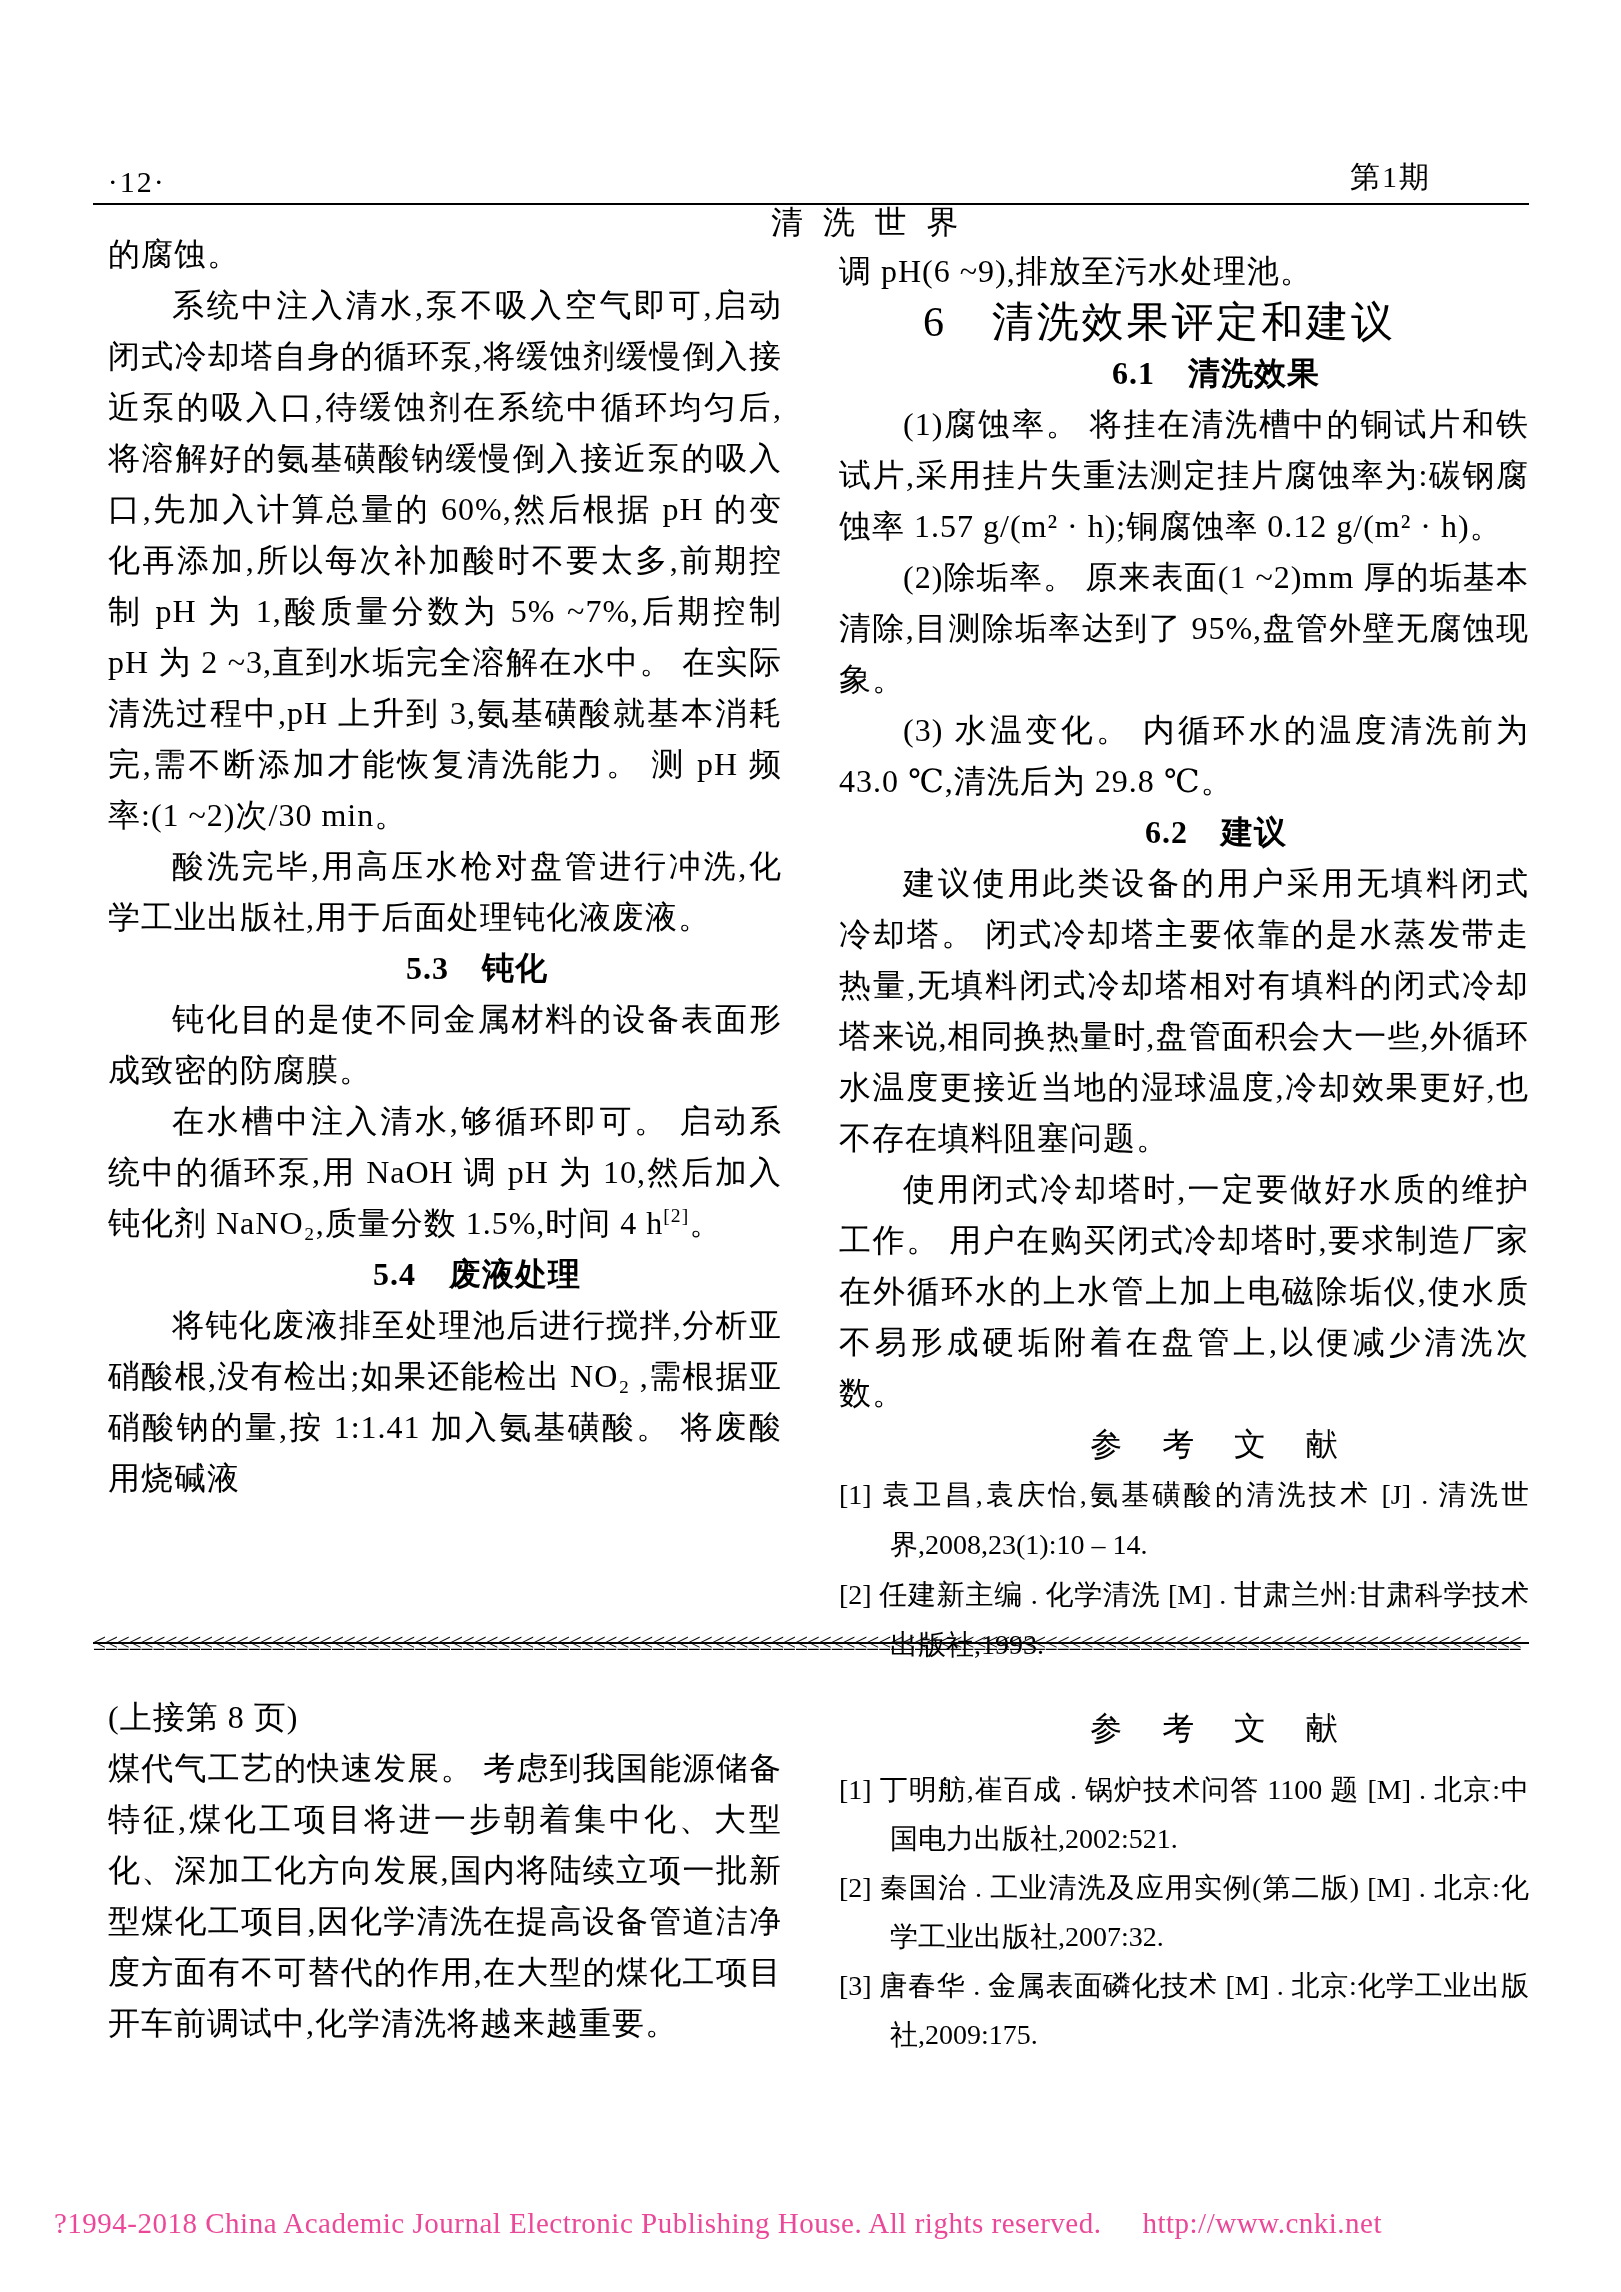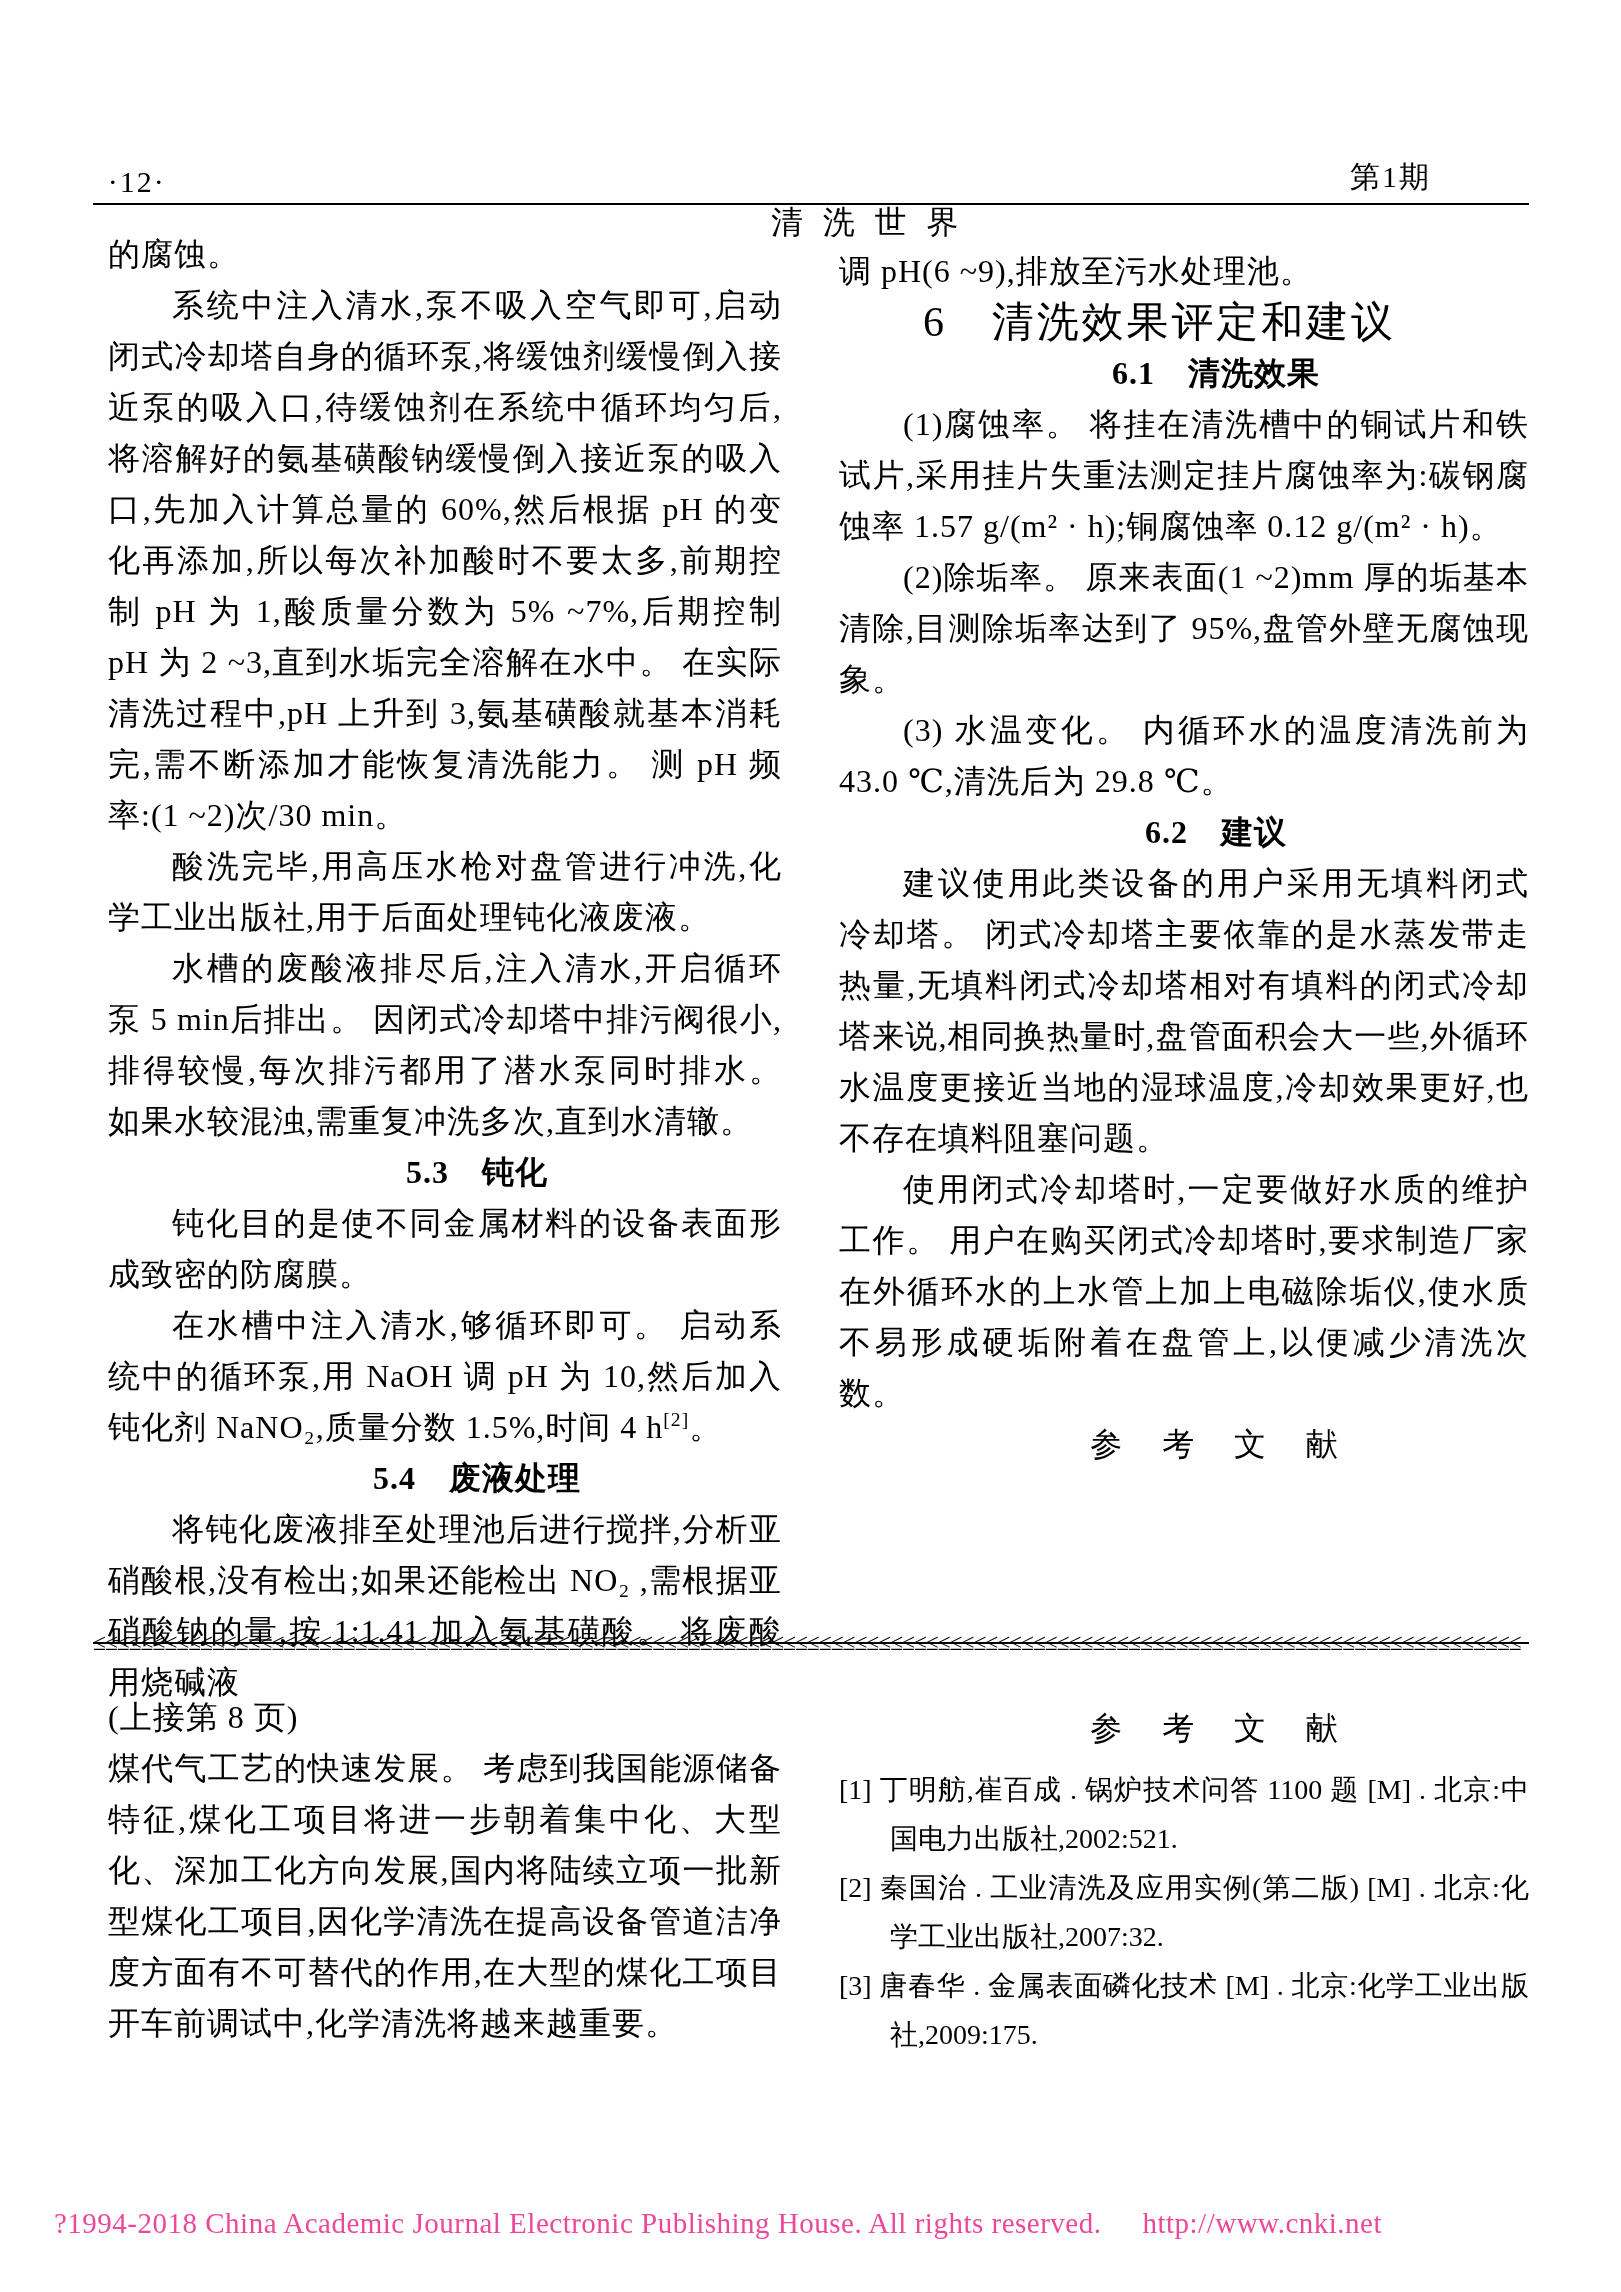--- a/index.html
+++ b/index.html
@@ -59,39 +59,42 @@
     <span class="pgnum">·12·</span>
     <span class="jtitle">清 洗 世 界</span>
     <span class="issue">第1期</span>
   </div>
   <div class="hdr-rule"></div>
 
   <div class="col col-lu">
     <p class="noind">的腐蚀。</p>
     <p>系统中注入清水,泵不吸入空气即可,启动闭式冷却塔自身的循环泵,将缓蚀剂缓慢倒入接近泵的吸入口,待缓蚀剂在系统中循环均匀后,将溶解好的氨基磺酸钠缓慢倒入接近泵的吸入口,先加入计算总量的 60%,然后根据 pH 的变化再添加,所以每次补加酸时不要太多,前期控制 pH 为 1,酸质量分数为 5% ~7%,后期控制 pH 为 2 ~3,直到水垢完全溶解在水中。 在实际清洗过程中,pH 上升到 3,氨基磺酸就基本消耗完,需不断添加才能恢复清洗能力。 测 pH 频率:(1 ~2)次/30 min。</p>
     <p>酸洗完毕,用高压水枪对盘管进行冲洗,化学工业出版社,用于后面处理钝化液废液。</p>
-    <p>水槽的废酸液排尽后,注入清水,开启循环泵 5 min后排出。 因闭式冷却塔中排污阀很小,排得较慢,每次排污都用了潜水泵同时排水。 如果水较混浊,需重复冲洗多次,直到水清辙。</p>
     <p class="h2">5.3 钝化</p>
     <p>钝化目的是使不同金属材料的设备表面形成致密的防腐膜。</p>
     <p><span>在水槽中注入清水,够循环即可。 启动系统中的循环泵,用 NaOH 调 pH 为 10,然后加入钝化剂 NaNO₂,质量分数 1.5%,时间 4 h</span><sup>[2]</sup><span>。</span></p>
     <p class="h2">5.4 废液处理</p>
     <p>将钝化废液排至处理池后进行搅拌,分析亚硝酸根,没有检出;如果还能检出 NO₂ ,需根据亚硝酸钠的量,按 1:1.41 加入氨基磺酸。 将废酸用烧碱液</p>
   </div>
 
   <div class="col col-ru">
     <p class="noind">调 pH(6 ~9),排放至污水处理池。</p>
     <p class="h1">6 清洗效果评定和建议</p>
     <p class="h2">6.1 清洗效果</p>
     <p>(1)腐蚀率。 将挂在清洗槽中的铜试片和铁试片,采用挂片失重法测定挂片腐蚀率为:碳钢腐蚀率 1.57 g/(m² · h);铜腐蚀率 0.12 g/(m² · h)。</p>
     <p>(2)除垢率。 原来表面(1 ~2)mm 厚的垢基本清除,目测除垢率达到了 95%,盘管外壁无腐蚀现象。</p>
     <p>(3) 水温变化。 内循环水的温度清洗前为 43.0 ℃,清洗后为 29.8 ℃。</p>
     <p class="h2">6.2 建议</p>
     <p>建议使用此类设备的用户采用无填料闭式冷却塔。 闭式冷却塔主要依靠的是水蒸发带走热量,无填料闭式冷却塔相对有填料的闭式冷却塔来说,相同换热量时,盘管面积会大一些,外循环水温度更接近当地的湿球温度,冷却效果更好,也不存在填料阻塞问题。</p>
     <p>使用闭式冷却塔时,一定要做好水质的维护工作。 用户在购买闭式冷却塔时,要求制造厂家在外循环水的上水管上加上电磁除垢仪,使水质不易形成硬垢附着在盘管上,以便减少清洗次数。</p>
     <p class="ref-h">参 考 文 献</p>
+    <div class="reflist">
+      <p class="ref">[1] 袁卫昌,袁庆怡,氨基磺酸的清洗技术 [J] . 清洗世界,2008,23(1):10 – 14.</p>
+      <p class="ref">[2] 任建新主编 . 化学清洗 [M] . 甘肃兰州:甘肃科学技术出版社,1993.</p>
+    </div>
   </div>
 
   <div class="divider">≤≤≤≤≤≤≤≤≤≤≤≤≤≤≤≤≤≤≤≤≤≤≤≤≤≤≤≤≤≤≤≤≤≤≤≤≤≤≤≤≤≤≤≤≤≤≤≤≤≤≤≤≤≤≤≤≤≤≤≤≤≤≤≤≤≤≤≤≤≤≤≤≤≤≤≤≤≤≤≤≤≤≤≤≤≤≤≤≤≤≤≤≤≤≤≤≤≤≤≤≤≤≤≤≤≤≤≤≤≤≤≤≤≤≤≤≤≤≤≤</div>
 
   <div class="col col-ll">
     <p class="noind">(上接第 8 页)</p>
     <p class="noind">煤代气工艺的快速发展。 考虑到我国能源储备特征,煤化工项目将进一步朝着集中化、大型化、深加工化方向发展,国内将陆续立项一批新型煤化工项目,因化学清洗在提高设备管道洁净度方面有不可替代的作用,在大型的煤化工项目开车前调试中,化学清洗将越来越重要。</p>
   </div>
 
   <div class="col col-lr">

